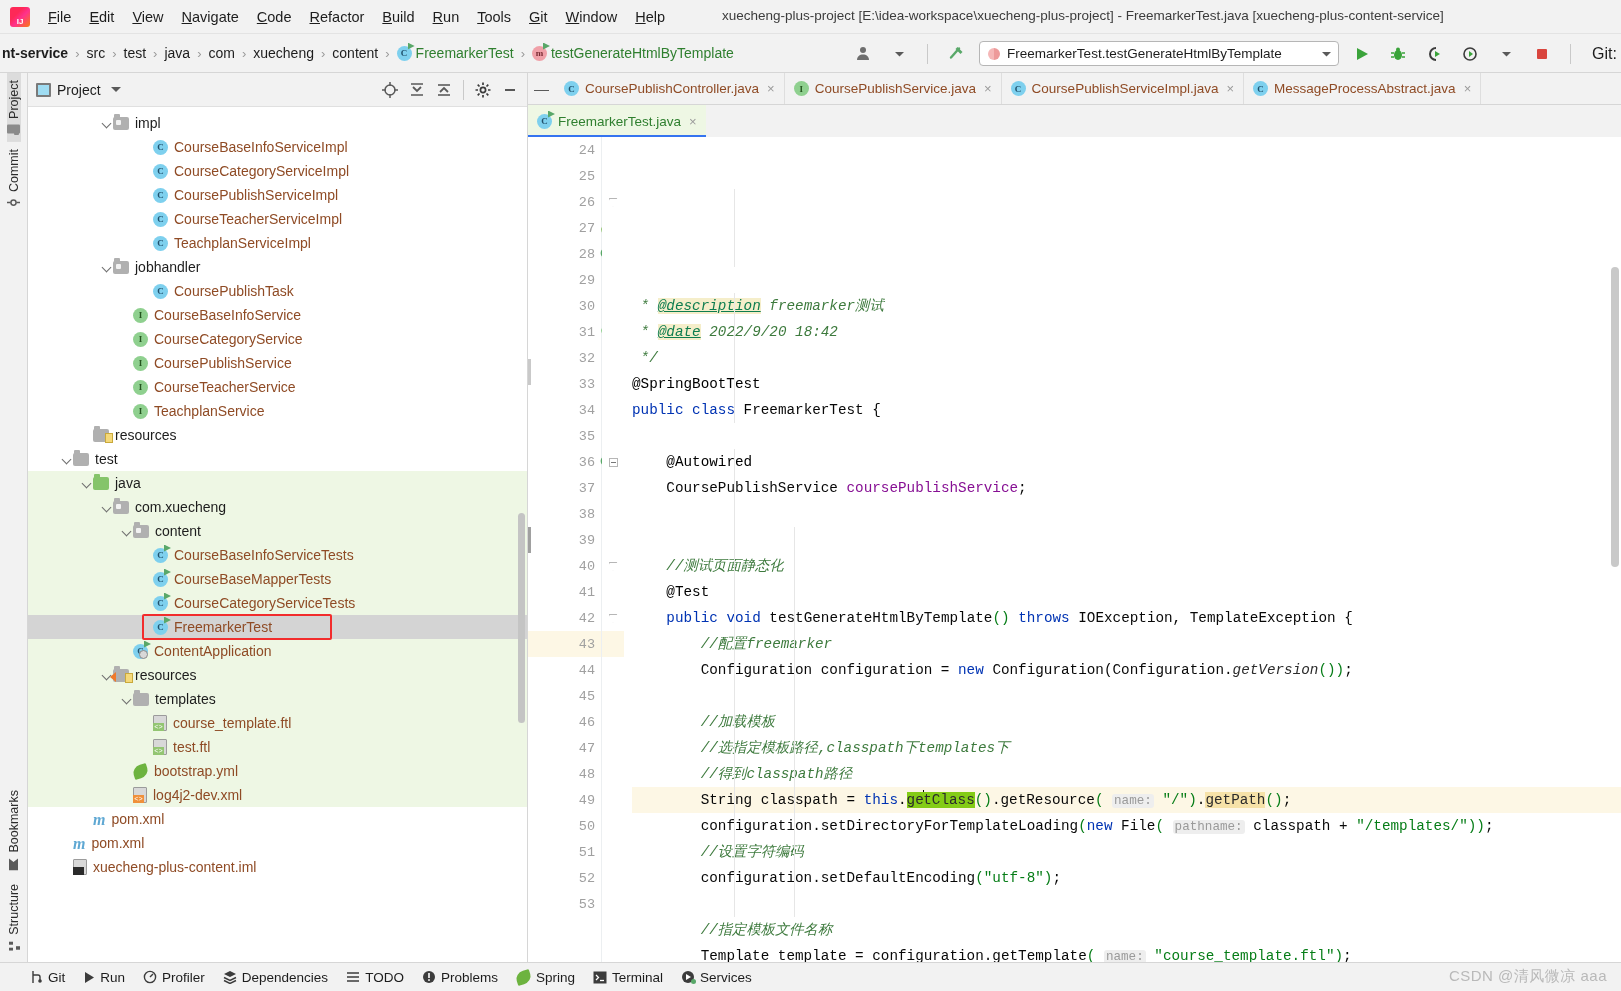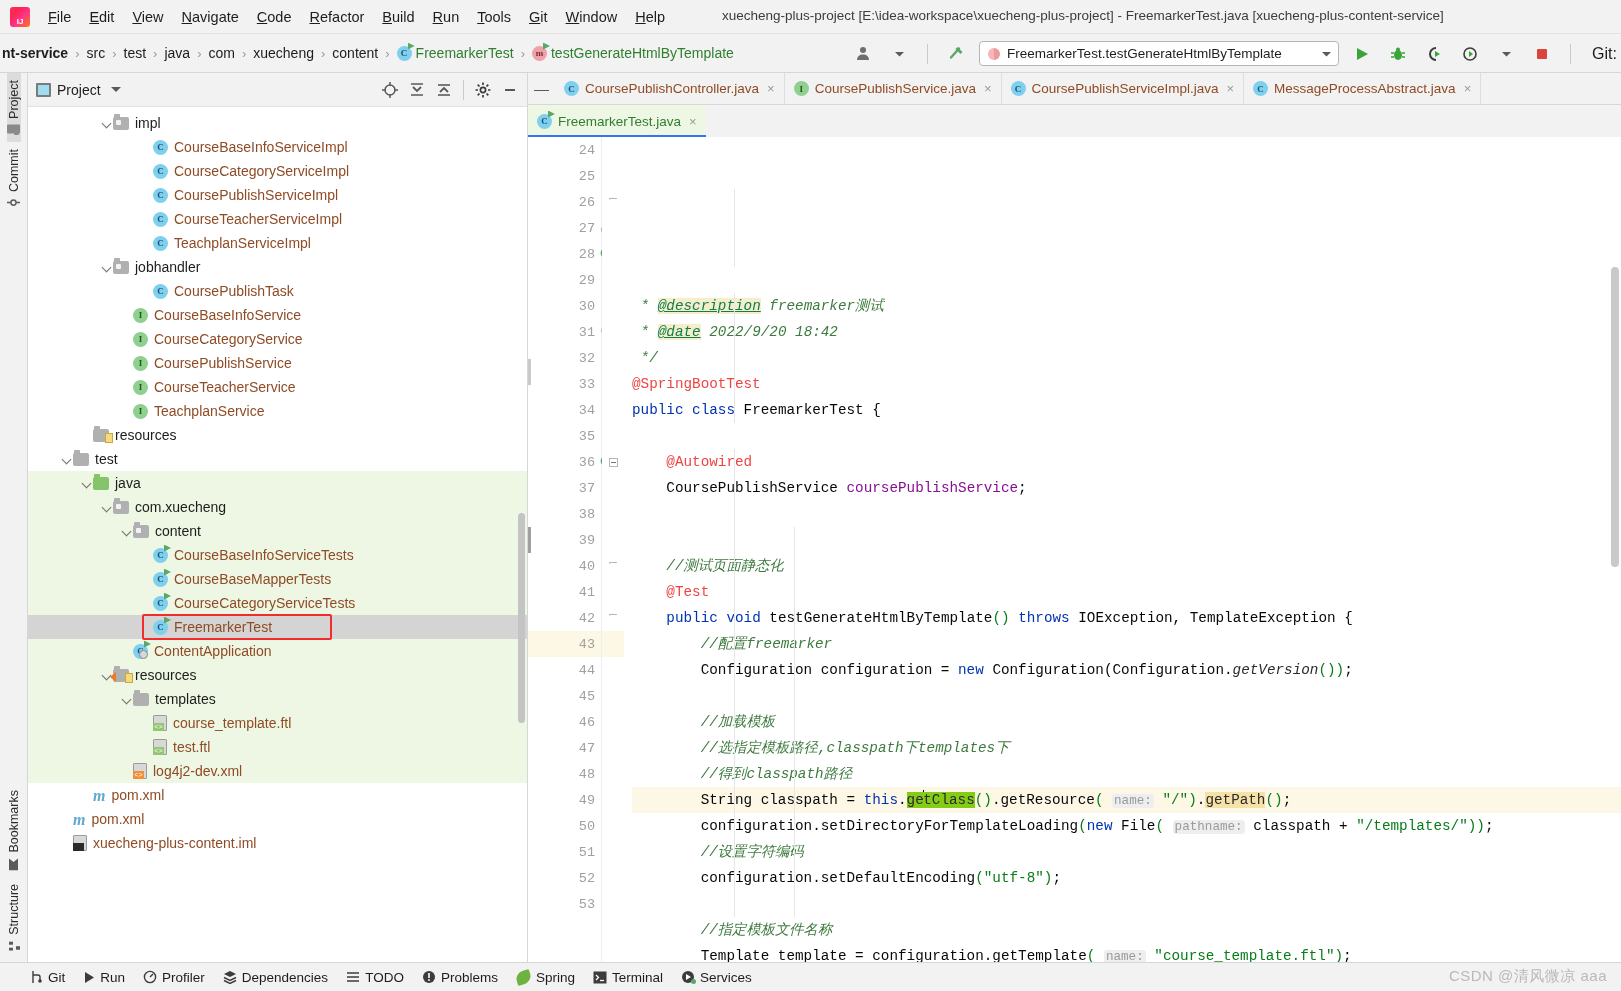--- a/index.html
+++ b/index.html
@@ -252,21 +252,21 @@
   .cl { height: 26px; white-space: pre; }
   .cl.hl { background: #fdf7e5; }
   .indentguide {
     position: absolute; width: 1px; background: #e6e6e6;
   }
   
   .kw   { color: #0033b3; }
   .str  { color: #067d17; }
   .docc { color: #3d7a3d; font-style: italic; }
   .doctag { color: #0e7d4f; background: #f5eeca; font-style: italic; text-decoration: underline; }
-  .anno { color: #ef4444; }
+  .anno { color: #000000; }
   .fld  { color: #871094; }
   .hint { color: #9a9a9a; background: #eeeeee; border-radius: 3px; padding: 0 2px; font-size: 12.6px; }
   .ident{ color: #080808; }
   .cmtZh{ color: #3d7a3d; font-style: italic; }
   .hlid { background: #84cc16; }
   .hlw  { background: #f6e2a8; }
   .caret {
     display: inline-block; width: 1.5px; height: 17px; background: #000;
     vertical-align: -3px; margin: 0 -1px;
   }
@@ -759,20 +759,28 @@
               <span class="doc-icon">
                 <span class="tag">&lt;&gt;</span>
               </span>
             </span>
             <span class="lbl">test.ftl</span>
           </div>
           <div class="row greenbg">
             <span style="width:94px;flex:0 0 auto"></span>
             <span class="arrow none"></span>
             <span class="ficon">
+              <span class="spring-leaf"></span>
+            </span>
+            <span class="lbl">bootstrap.yml</span>
+          </div>
+          <div class="row greenbg">
+            <span style="width:94px;flex:0 0 auto"></span>
+            <span class="arrow none"></span>
+            <span class="ficon">
               <span class="doc-icon">
                 <span class="tag orange">&lt;&gt;</span>
               </span>
             </span>
             <span class="lbl">log4j2-dev.xml</span>
           </div>
           <div class="row">
             <span style="width:54px;flex:0 0 auto"></span>
             <span class="arrow none"></span>
             <span class="ficon">

